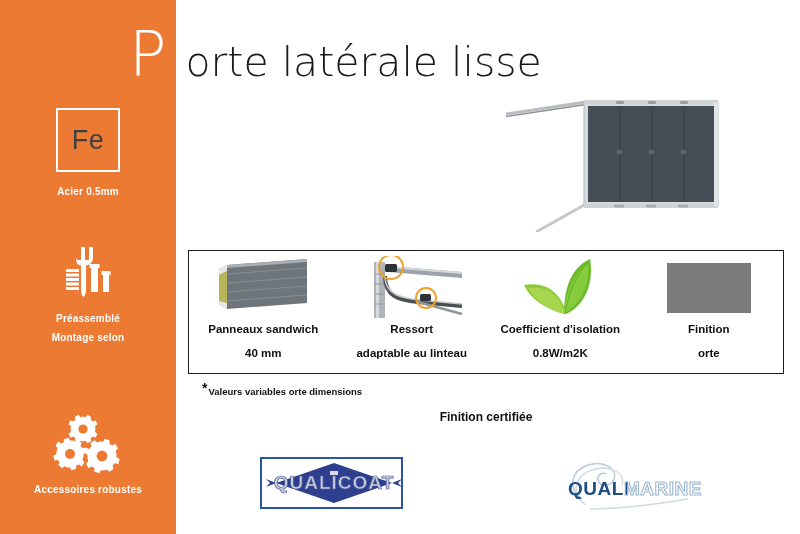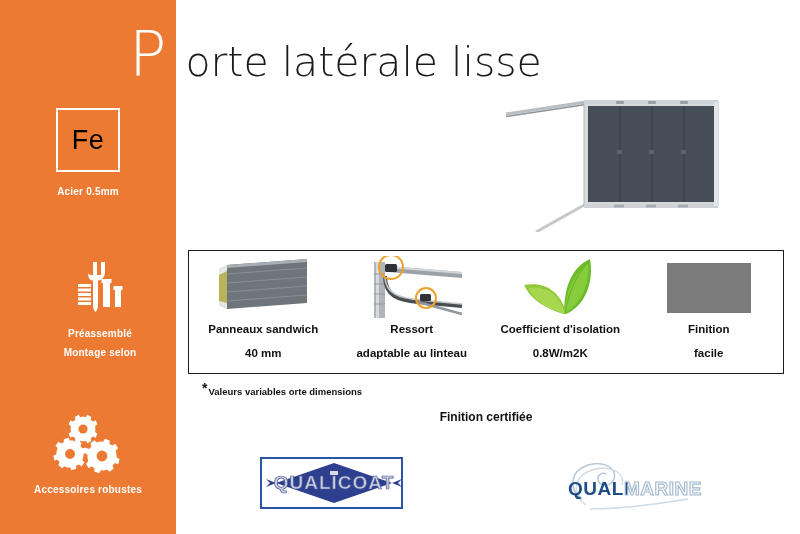--- a/index.html
+++ b/index.html
@@ -50,28 +50,28 @@
     height: 64px;
     margin: 0 auto 10px auto;
     border: 2px solid #ffffff;
     box-sizing: border-box;
     display: flex;
     align-items: center;
     justify-content: center;
   }
   .fe-text {
     font-size: 27px;
-    color: #000000;
+    color: #404040;
     font-weight: normal;
     line-height: 1;
     letter-spacing: .5px;
   }
 
   
-  #tool-block { top: 260px; margin-left: 12px; }
+  #tool-block { top: 245px; }
   #tool-block .icon-wrap { height: 58px; margin-bottom: 6px; }
 
   
   #gears-block { top: 412px; }
   #gears-block .icon-wrap { height: 62px; margin-bottom: 6px; }
 
   .icon-wrap {
     display: flex;
     align-items: center;
     justify-content: center;
@@ -414,21 +414,21 @@
       </div>
       <div class="feature-title">Coefficient d'isolation</div>
       <div class="feature-sub">0.8W/m2K</div>
     </div>
 
     <div class="feature">
       <div class="feature-visual">
         <div class="swatch"></div>
       </div>
       <div class="feature-title">Finition</div>
-      <div class="feature-sub">facile</div>
+      <div class="feature-sub">orte</div>
     </div>
 
   </div>
 
   <div id="footnote">
     <span class="star">*</span><span>Valeurs variables orte dimensions</span>
   </div>
 
   <div id="cert-title">Finition certifiée</div>
 

